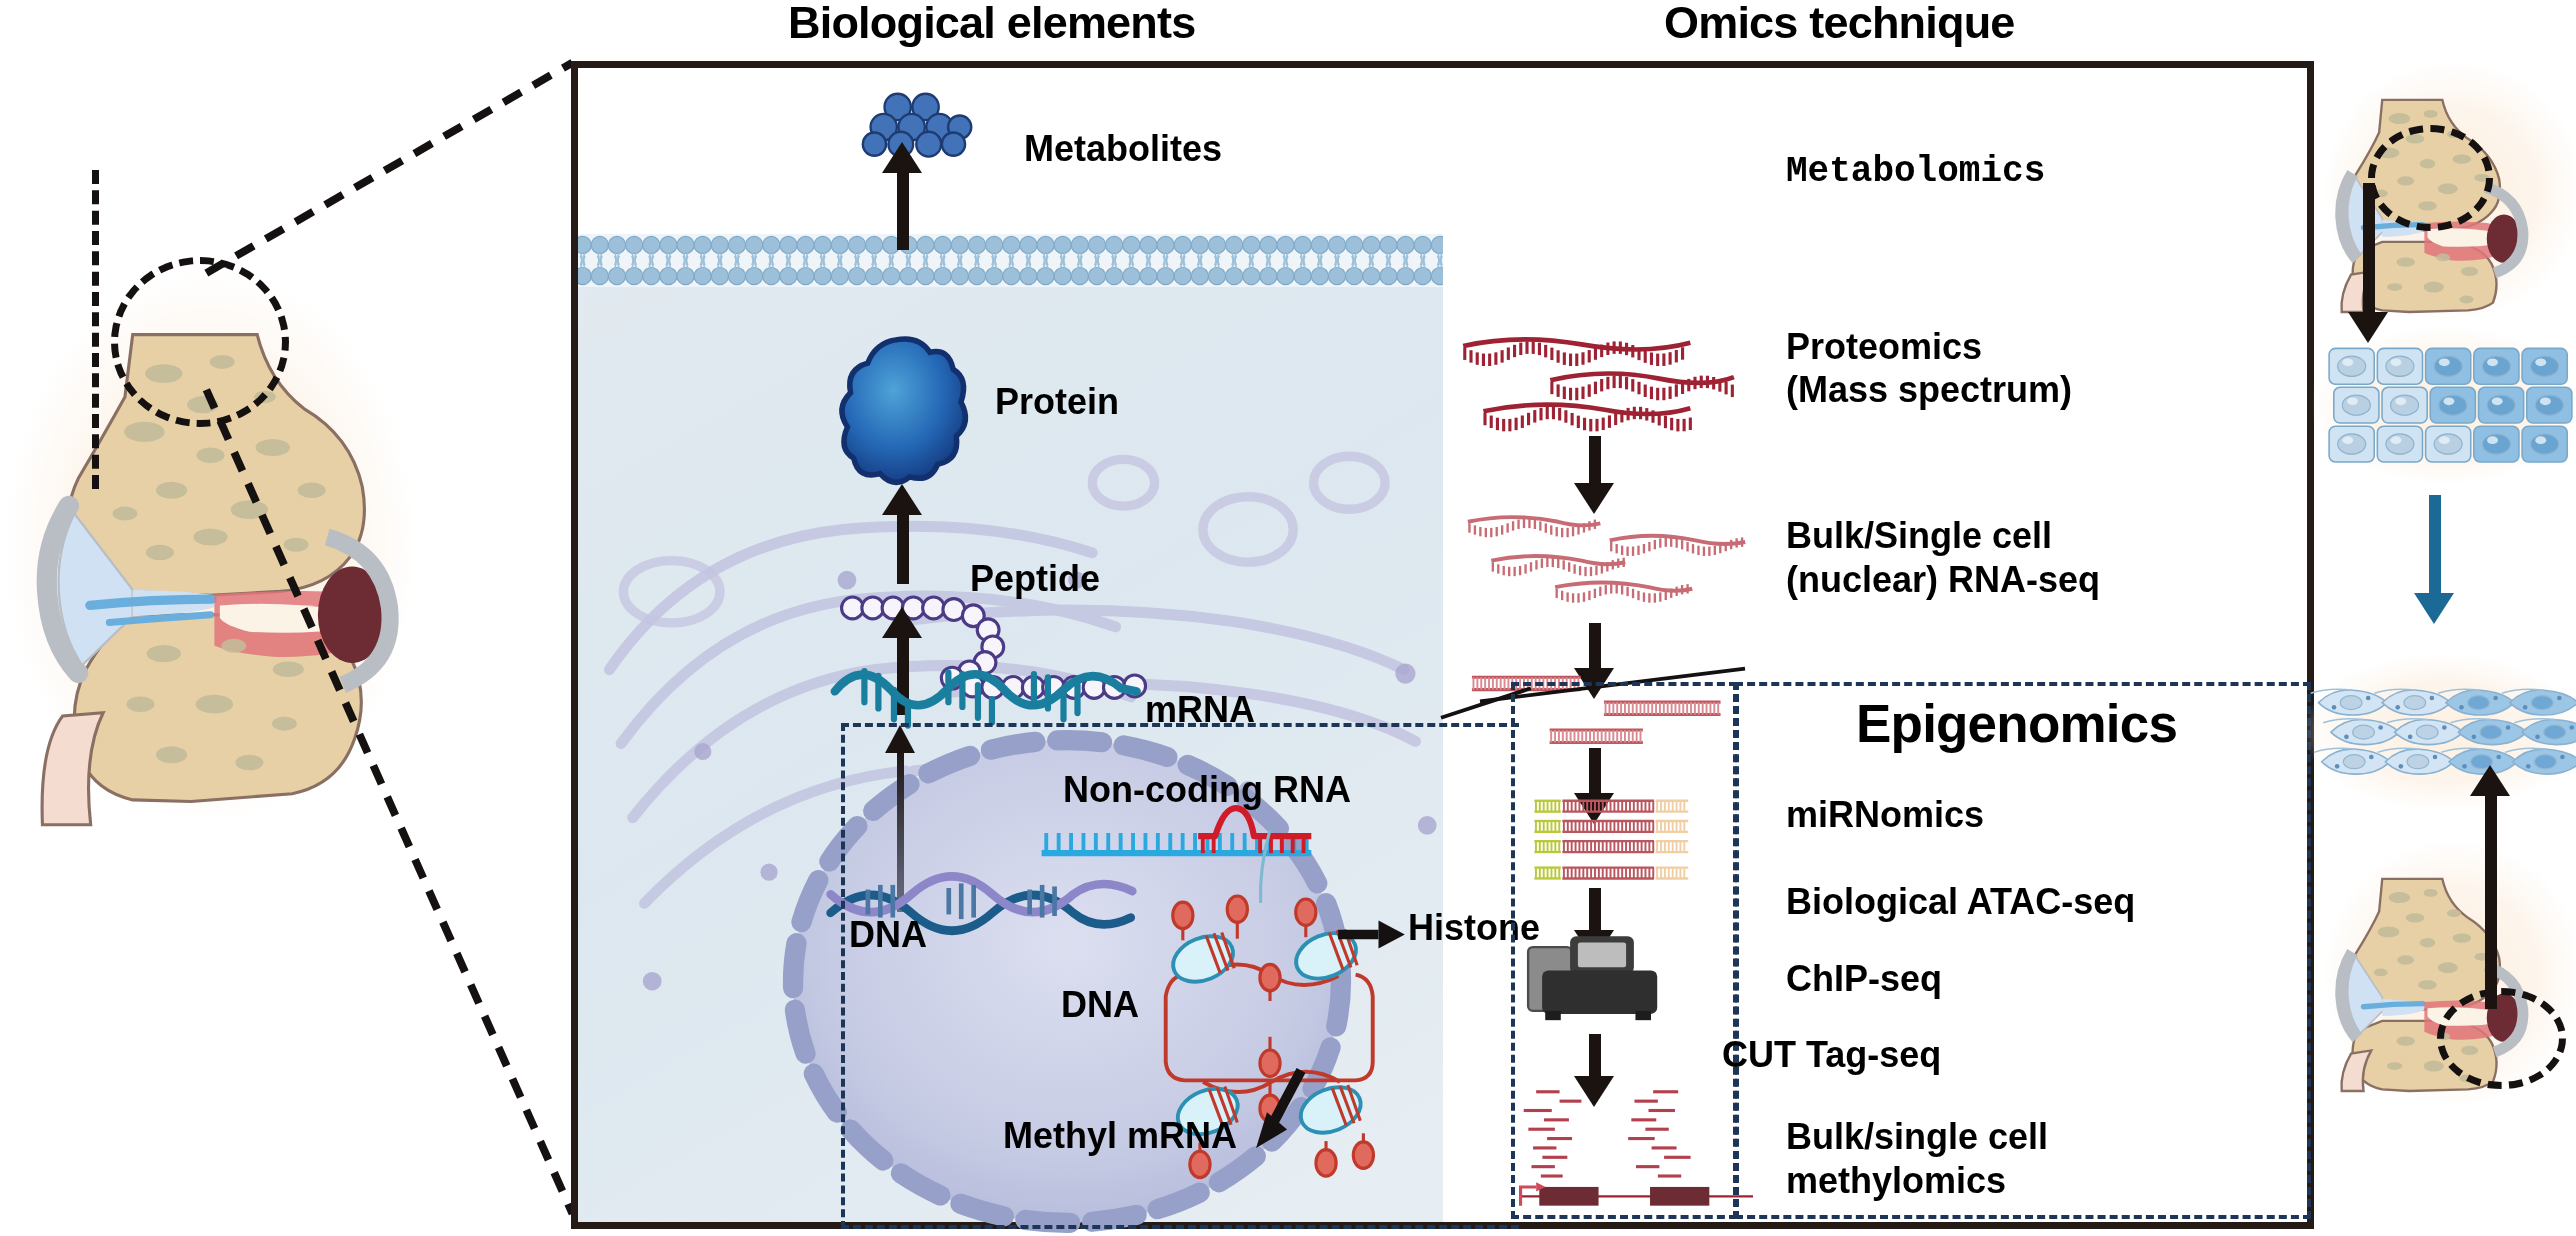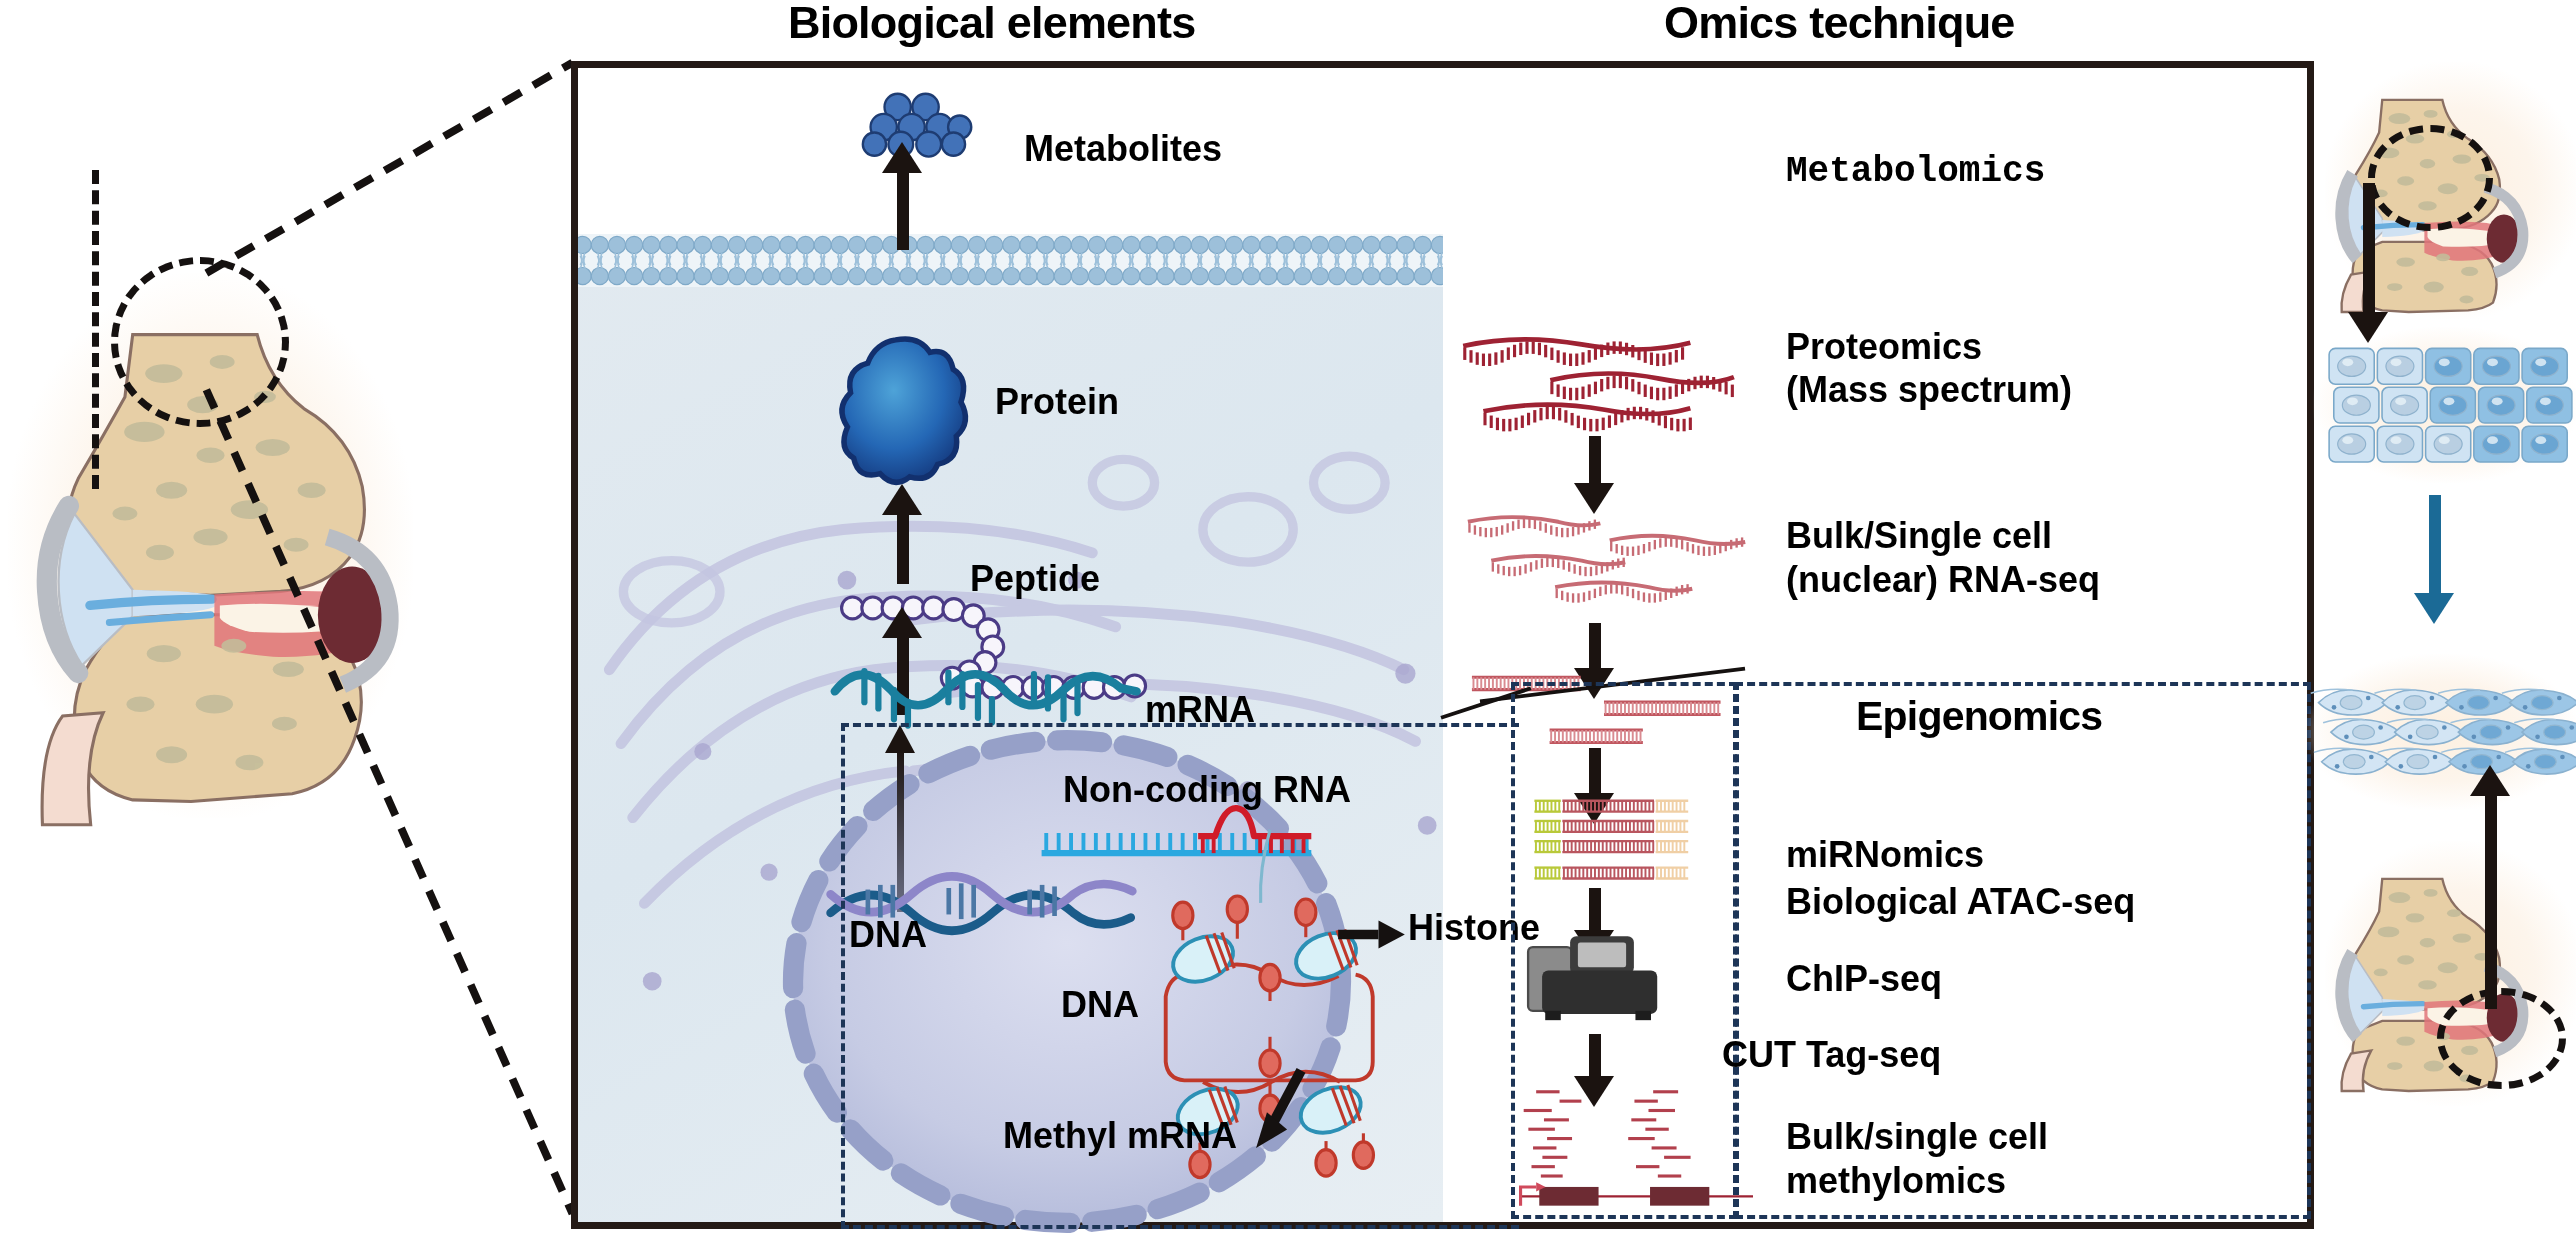--- a/index.html
+++ b/index.html
@@ -1211,23 +1211,23 @@
 <div class="abs dashbox" id="epi-box-right"></div>
 
 <div class="abs lbl-lg" style="left:1786px;top:150px;font-family:Liberation Mono, monospace;">Metabolomics</div>
 
 <div class="abs lbl-lg" style="left:1786px;top:325px;">Proteomics</div>
 <div class="abs lbl-lg" style="left:1786px;top:368px;">(Mass spectrum)</div>
 
 <div class="abs lbl-lg" style="left:1786px;top:514px;">Bulk/Single cell</div>
 <div class="abs lbl-lg" style="left:1786px;top:558px;">(nuclear) RNA-seq</div>
 
-<div class="abs ttl" style="left:1856px;top:693px;font-size:41px;">Epigenomics</div>
-
-<div class="abs lbl-lg" style="left:1786px;top:793px;margin-top:40px;">miRNomics</div>
+<div class="abs ttl" style="left:1856px;top:693px;font-size:53px;">Epigenomics</div>
+
+<div class="abs lbl-lg" style="left:1786px;top:793px;">miRNomics</div>
 <div class="abs lbl-lg" style="left:1786px;top:880px;">Biological ATAC-seq</div>
 <div class="abs lbl-lg" style="left:1786px;top:957px;">ChIP-seq</div>
 <div class="abs lbl-lg" style="left:1722px;top:1033px;">CUT Tag-seq</div>
 <div class="abs lbl-lg" style="left:1786px;top:1115px;">Bulk/single cell</div>
 <div class="abs lbl-lg" style="left:1786px;top:1159px;">methylomics</div>
 
 <div class="abs glow" style="left:2325px;top:62px;width:257px;height:257px;"></div>
 <div class="abs" style="left:2337px;top:78px;width:234px;height:234px;">
  <svg width="234" height="234" viewBox="0 0 300 300">
   <g stroke="#8a6f63" stroke-width="3" fill="#e7cfa6">

